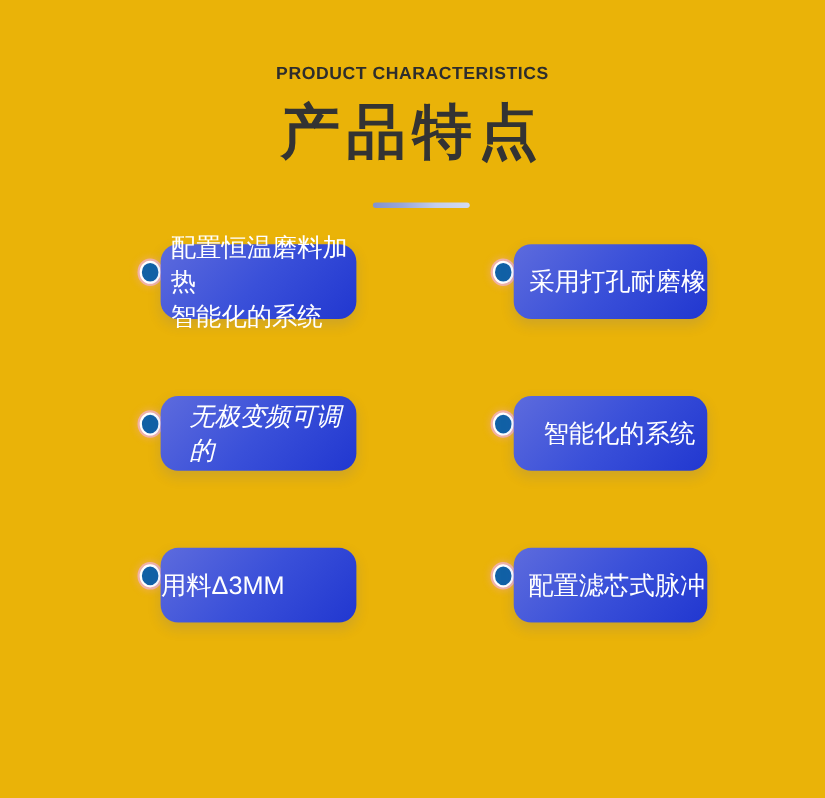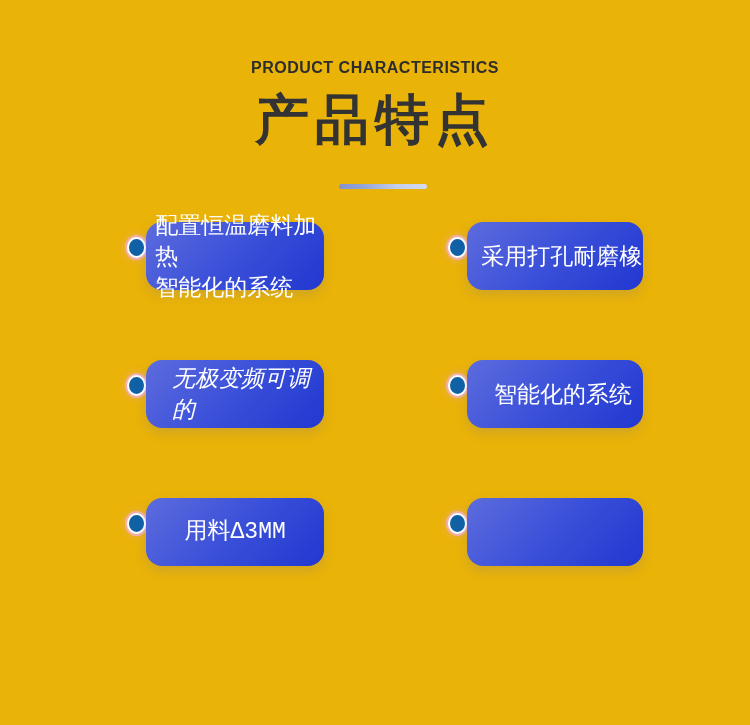--- a/index.html
+++ b/index.html
@@ -50,21 +50,21 @@
     box-shadow:0 5px 12px rgba(50,80,210,0.15);
     color:#ffffff;
     font-size:23px; line-height:31px;
     display:flex; flex-direction:column; justify-content:center;
   }
   .card .line { display:block; }
   .c0 { padding-left:9px;  }
   .c1 { padding-left:14px; }
   .c2 { padding-left:26px;font-style:italic; }
   .c3 { padding-left:27px; }
-  .c4 { text-align:center;font-family:Liberation Mono, monospace; }
+  .c4 { text-align:left; }
   .c5 { padding-left:13px; }
 </style>
 </head>
 <body>
 
 <div class="canvas">
 
   <div class="eyebrow">PRODUCT CHARACTERISTICS</div>
   <h1 class="title">产品特点</h1>
   <div class="title-bar"></div>
@@ -103,17 +103,18 @@
     <div class="cell">
       <span class="dot"></span>
       <div class="card c4">
         <span class="line">用料Δ3MM</span>
       </div>
     </div>
 
     <div class="cell">
       <span class="dot"></span>
       <div class="card c5">
+        <span class="line">配置滤芯式脉冲</span>
       </div>
     </div>
 
   </div>
 </div>
 
 </body></html>

